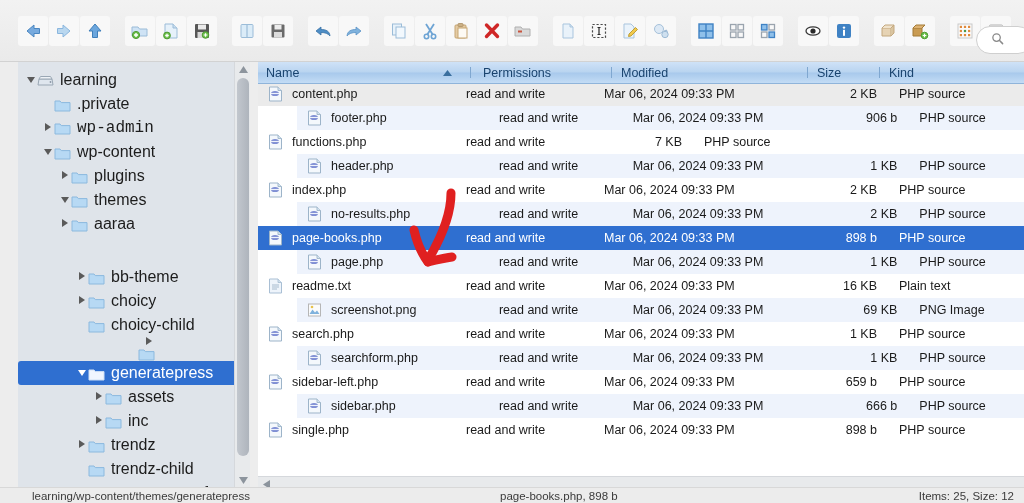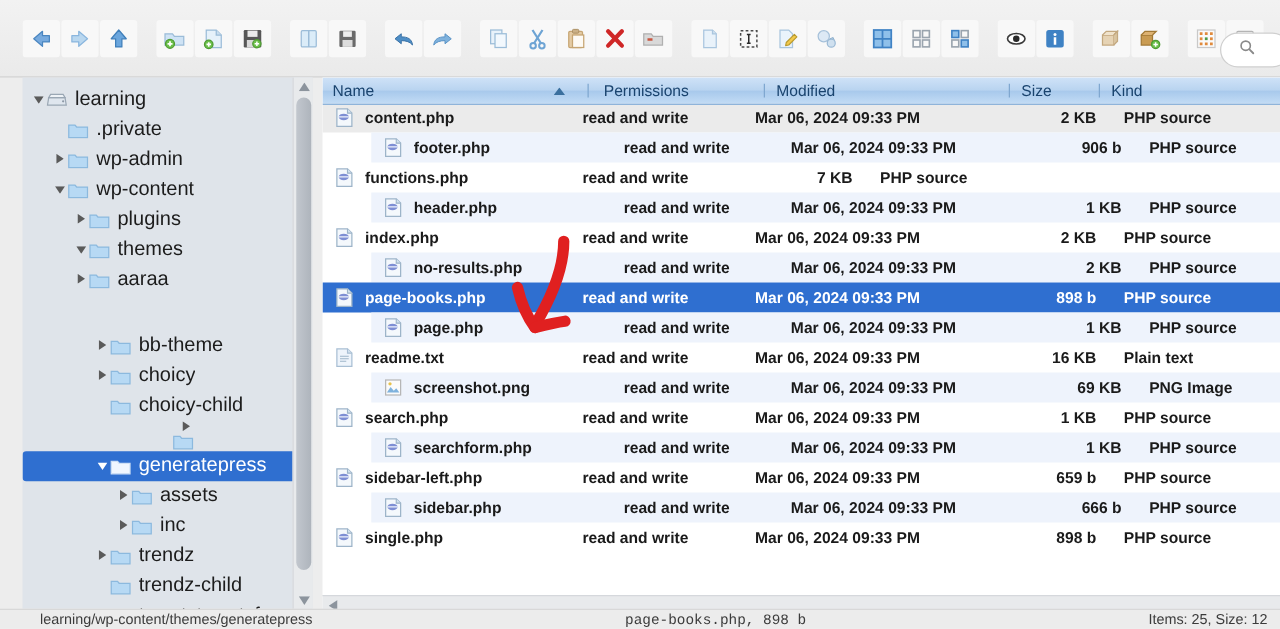--- a/index.html
+++ b/index.html
@@ -108,21 +108,21 @@
     display: flex; align-items: center;
   }
 
   
   .statusbar {
     position: absolute; left: 0; bottom: 0; width: 1024px; height: 16px;
     background: #ececec; border-top: 1px solid #d8d8d8;
     font-size: 11.5px; color: #3b3b3b;
   }
   .st-left { position: absolute; left: 32px; top: 2px; text-align: right; }
-  .st-mid { position: absolute; left: 500px; top: 2px; font-family: Liberation Mono, monospace; }
+  .st-mid { position: absolute; left: 500px; top: 2px; }
   .st-right { position: absolute; right: 10px; top: 2px; }
 
   
   .annot { position: absolute; left: 398px; top: 188px; pointer-events: none; z-index: 20; }
 </style>
 </head>
 <body>
 
 <div id="app">
 
@@ -372,21 +372,21 @@
             </svg></span>
           <span class="tlabel">learning</span>
         </div>
         <div class="trow" style="padding-left: 25px;">
           <span class="tw empty"></span>
           <span class="ficon"><svg width="17" height="13" viewBox="0 0 17 13">
               <path d="M1 2 L6 2 L7.3 3.6 L16 3.6 L16 12 L1 12 Z" fill="#b7d9f4" stroke="#8cb9de" stroke-width="1"></path>
             </svg></span>
           <span class="tlabel">.private</span>
         </div>
-        <div class="trow" style="padding-left: 25px;">
+        <div class="trow" style="padding-left: 25px; font-family: Liberation Mono, monospace;">
           <span class="tw"><svg width="6" height="8" viewBox="0 0 6 8">
               <path d="M0 0 L6 4 L0 8 Z" fill="#5a5a5a"></path>
             </svg></span>
           <span class="ficon"><svg width="17" height="13" viewBox="0 0 17 13">
               <path d="M1 2 L6 2 L7.3 3.6 L16 3.6 L16 12 L1 12 Z" fill="#b7d9f4" stroke="#8cb9de" stroke-width="1"></path>
             </svg></span>
           <span class="tlabel">wp-admin</span>
         </div>
         <div class="trow" style="padding-left: 25px;">
           <span class="tw"><svg width="8" height="6" viewBox="0 0 8 6">
@@ -530,21 +530,21 @@
     </div>
     <div class="sb-thumb"></div>
     <div class="sb-arrow bot">
       <svg width="9" height="7" viewBox="0 0 9 7">
           <path d="M4.5 7 L0 0 L9 0 Z" fill="#8c949d"></path>
         </svg>
     </div>
   </div>
 
   <div class="filepane">
-    <div class="frows" id="rows-root" style="top: -4px; font-weight: bold;">
+    <div class="frows" id="rows-root" style="top: -4px;">
         <div class="frow alt">
           <div class="c-name">
             <span class="fi"><svg width="15" height="16" viewBox="0 0 15 16">
                 <path d="M1.5 1 L10 1 L13.5 4.5 L13.5 15 L1.5 15 Z" fill="#f4f8fc" stroke="#9db4c9" stroke-width="1"></path>
                 <path d="M10 1 L10 4.5 L13.5 4.5" fill="#d5e3f0" stroke="#9db4c9" stroke-width="0.9"></path>
                 <ellipse cx="7" cy="7.5" rx="4" ry="2.6" fill="#7f8fd4"></ellipse>
                 <path d="M3 7.5 H11" stroke="#eef2fb" stroke-width="1.1"></path>
               </svg></span>
             <span>content-single.php</span>
           </div>

